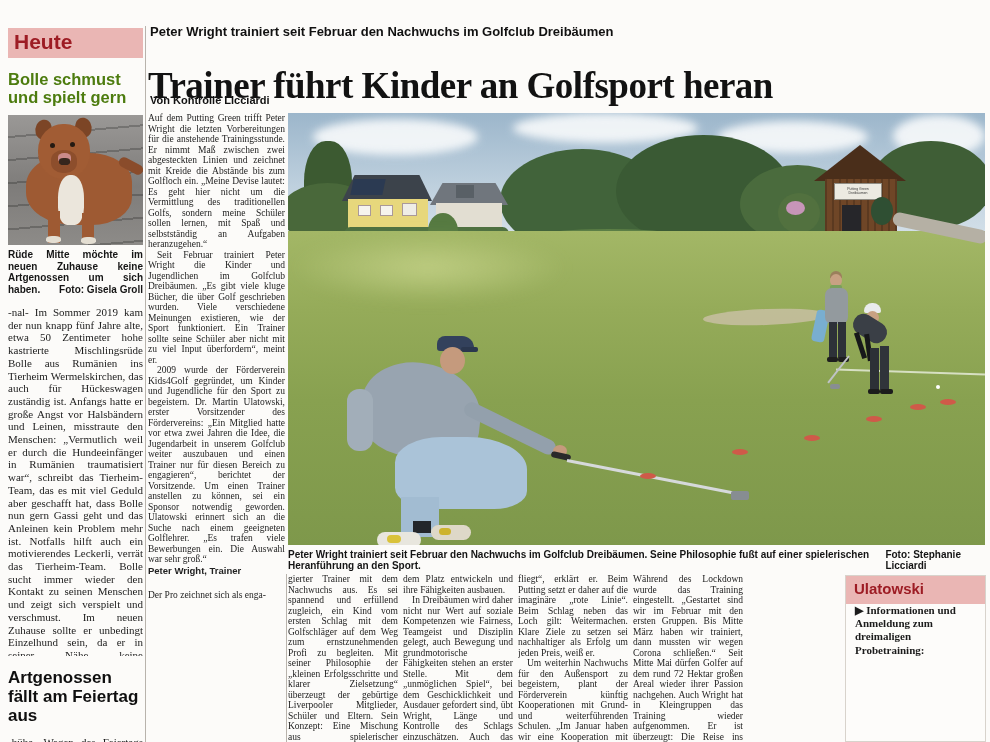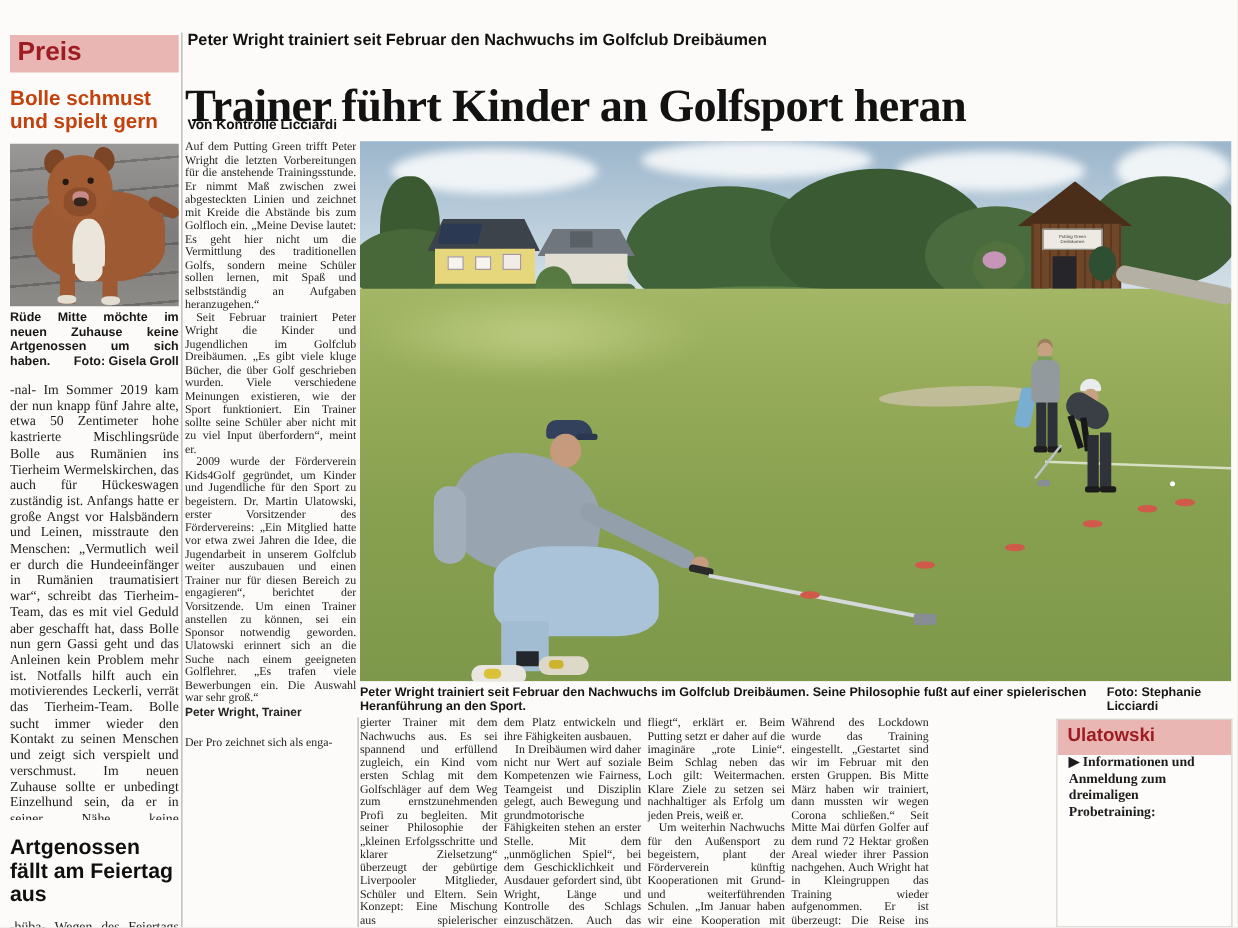--- a/index.html
+++ b/index.html
@@ -5,21 +5,21 @@
   html,body{margin:0;padding:0;background:#e9e7e4;}
   #page{position:relative;width:990px;height:742px;background:#fcfbf9;overflow:hidden;
         font-family:"Liberation Serif",serif;color:#1c1c1c;}
   .sans{font-family:"Liberation Sans",sans-serif;}
   .vrule{position:absolute;width:1px;background:#b8b3ac;}
 
   
   #sidebar{position:absolute;left:8px;top:28px;width:135px;}
   .heute-banner{background:#eab6b4;color:#9d1c24;font:bold 21px/26px "Liberation Sans",sans-serif;
                 padding:1px 6px 3px;}
-  .sb-head{font:bold 16.5px/17.5px "Liberation Sans",sans-serif;color:#c2410c;margin:13px 0 0;}
+  .sb-head{font:bold 16.5px/17.5px "Liberation Sans",sans-serif;color:#4d7c0f;margin:13px 0 0;}
   .sb-head2{font:bold 17px/19px "Liberation Sans",sans-serif;color:#0f0f0f;margin:12px 0 6px;}
   .dog-photo{position:relative;margin-top:9px;width:135px;height:130px;overflow:hidden;
              background:linear-gradient(180deg,#9a9896 0%,#7e7c7a 55%,#8d8b88 100%);}
   .dog-photo .planks{position:absolute;inset:0;
      background:repeating-linear-gradient(175deg,transparent 0 21px,rgba(0,0,0,.22) 21px 23px);}
   .dg{position:absolute;}
   .sb-caption{position:relative;margin-top:4px;font:bold 10px/11.5px "Liberation Sans",sans-serif;
               text-align:justify;color:#161616;min-height:34px;}
   .sb-credit{position:absolute;right:0;bottom:0;font:bold 10px "Liberation Sans",sans-serif;}
   .sb-body{margin-top:11px;font-size:11px;line-height:12.7px;text-align:justify;
@@ -70,21 +70,21 @@
   .ib-body{padding:9px 9px 0;font-size:11px;line-height:13.2px;color:#1c1c1c;}
   .ib-bullet{padding:0 9px;font-size:11px;line-height:13.2px;font-weight:bold;}
 </style>
 </head>
 <body>
 
 <div id="page">
 
   <aside id="sidebar">
     <div class="heute-banner">
-      <span>Preis</span>
+      <span>Heute</span>
     </div>
     <h2 class="sb-head">Bolle schmust und spielt gern</h2>
 
     <div class="dog-photo">
       <div class="planks"></div>
       <div class="dg" style="left:18px;top:38px;width:106px;height:72px;background:#9e5a33;border-radius:45% 40% 38% 45%;"></div>
       <div class="dg" style="left:110px;top:46px;width:26px;height:10px;background:#8a4c2b;border-radius:5px;transform:rotate(28deg);"></div>
       <div class="dg" style="left:27px;top:5px;width:17px;height:19px;background:#7c4526;border-radius:60% 40% 40% 40%;transform:rotate(-14deg);"></div>
       <div class="dg" style="left:67px;top:3px;width:17px;height:19px;background:#7c4526;border-radius:40% 60% 40% 40%;transform:rotate(14deg);"></div>
       <div class="dg" style="left:30px;top:9px;width:52px;height:55px;background:#a15c34;border-radius:48%;"></div>

